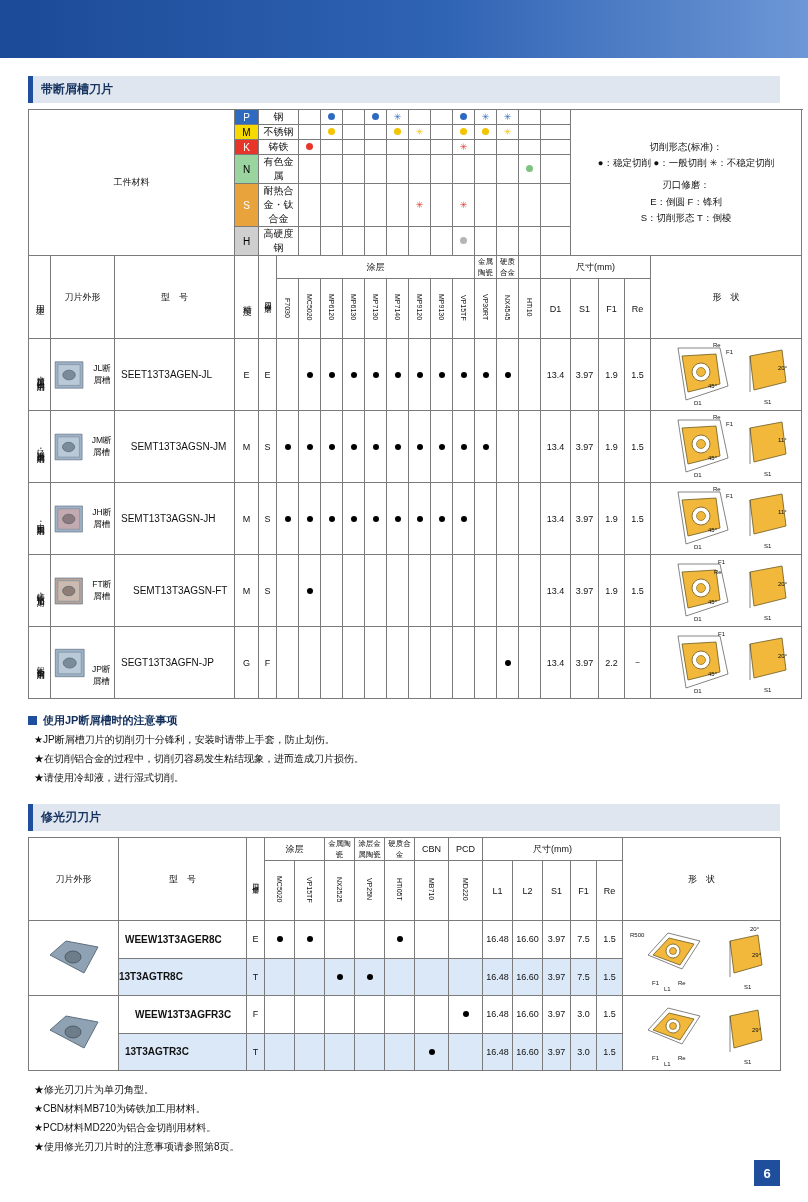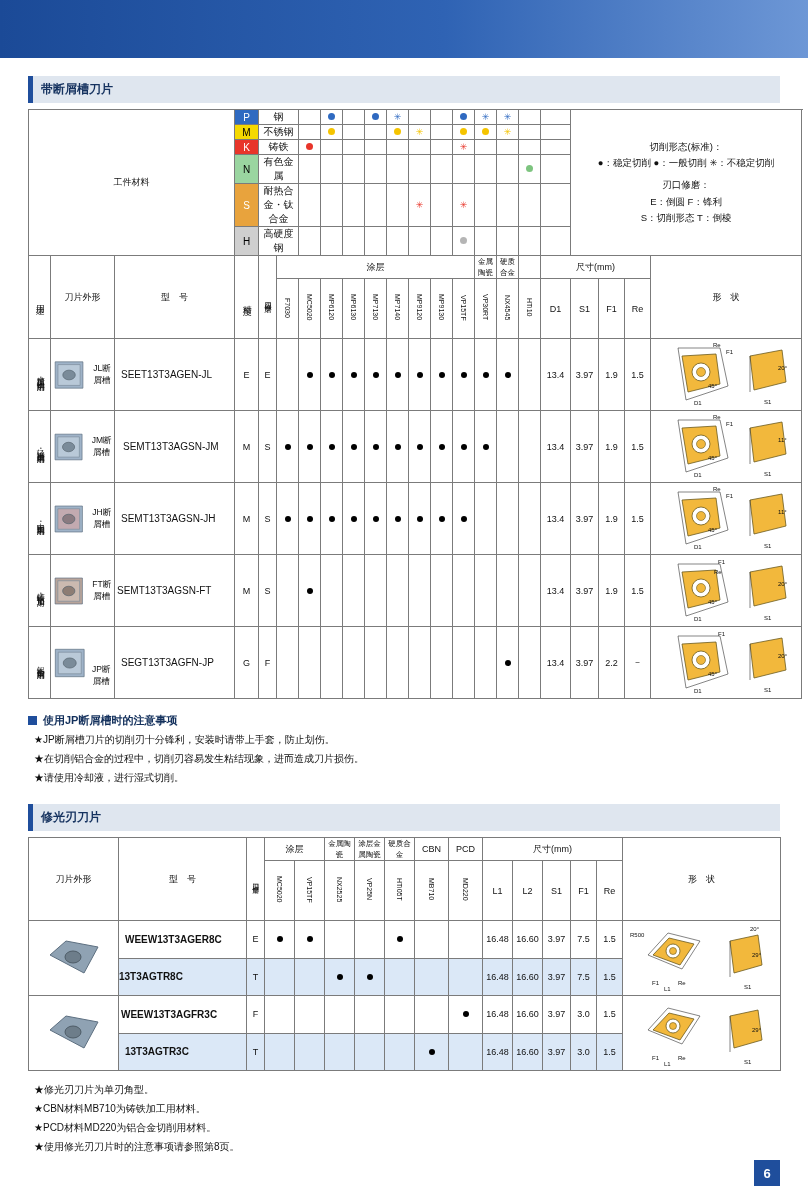--- a/index.html
+++ b/index.html
@@ -342,21 +342,21 @@
         <td class="shape-cell">
           <div style="display:flex;align-items:center;gap:3px;justify-content:center">
             <svg width="52" height="50" viewBox="0 0 52 50">
               <polygon points="6,6 46,6 46,44 6,44" fill="#9fb3c8" stroke="#5d6f80"></polygon>
               <polygon points="10,10 42,10 42,40 10,40" fill="#b9c9d8" stroke="#7c8d9c"></polygon>
               <ellipse cx="26" cy="25" rx="9" ry="7" fill="#7a8b99" stroke="#56646f"></ellipse>
             </svg>
             <span class="lbl">JM断屑槽</span>
           </div>
         </td>
-        <td style="text-align:left;padding-left:8px;font-size:10px">SEMT13T3AGSN-JM</td>
+        <td style="text-align:center;padding-left:8px;font-size:10px">SEMT13T3AGSN-JM</td>
         <td>M</td>
         <td>S</td>
         <td><span class="dot-black"></span></td>
         <td><span class="dot-black"></span></td>
         <td><span class="dot-black"></span></td>
         <td><span class="dot-black"></span></td>
         <td><span class="dot-black"></span></td>
         <td><span class="dot-black"></span></td>
         <td><span class="dot-black"></span></td>
         <td><span class="dot-black"></span></td>
@@ -448,21 +448,21 @@
         <td class="shape-cell">
           <div style="display:flex;align-items:center;gap:3px;justify-content:center">
             <svg width="52" height="50" viewBox="0 0 52 50">
               <polygon points="6,6 46,6 46,44 6,44" fill="#b8a49a" stroke="#5d6f80"></polygon>
               <polygon points="10,10 42,10 42,40 10,40" fill="#cbbab0" stroke="#7c8d9c"></polygon>
               <ellipse cx="26" cy="25" rx="9" ry="7" fill="#8d7d74" stroke="#56646f"></ellipse>
             </svg>
             <span class="lbl">FT断屑槽</span>
           </div>
         </td>
-        <td style="text-align:left;padding-left:2px;font-size:10px">SEMT13T3AGSN-FT</td>
+        <td style="text-align:left;padding-left:18px;font-size:10px">SEMT13T3AGSN-FT</td>
         <td>M</td>
         <td>S</td>
         <td></td>
         <td><span class="dot-black"></span></td>
         <td></td>
         <td></td>
         <td></td>
         <td></td>
         <td></td>
         <td></td>
@@ -671,21 +671,21 @@
         <td class="cellnum" style="background:#dbe8f7">1.5</td>
       </tr>
 
       <tr style="height:25px">
         <td rowspan="2" class="shape-cell">
           <svg width="60" height="44" viewBox="0 0 60 44">
             <polygon points="6,20 22,6 54,12 40,38" fill="#8fa2b3" stroke="#5d6f80"></polygon>
             <ellipse cx="29" cy="22" rx="8" ry="6" fill="#6d7d8a" stroke="#4e5c67"></ellipse>
           </svg>
         </td>
-        <td style="text-align:left;padding-left:2px;font-size:10px;font-weight:bold">WEEW13T3AGFR3C</td>
+        <td style="text-align:left;padding-left:16px;font-size:10px;font-weight:bold">WEEW13T3AGFR3C</td>
         <td>F</td>
         <td></td>
         <td></td>
         <td></td>
         <td></td>
         <td></td>
         <td></td>
         <td><span class="dot-black"></span></td>
         <td class="cellnum">16.48</td>
         <td class="cellnum">16.60</td>

